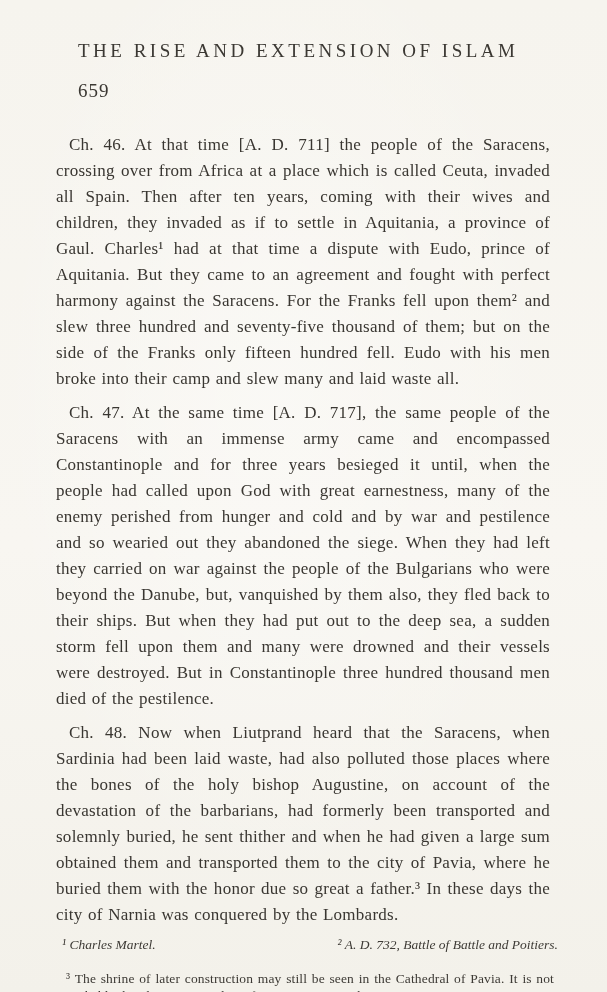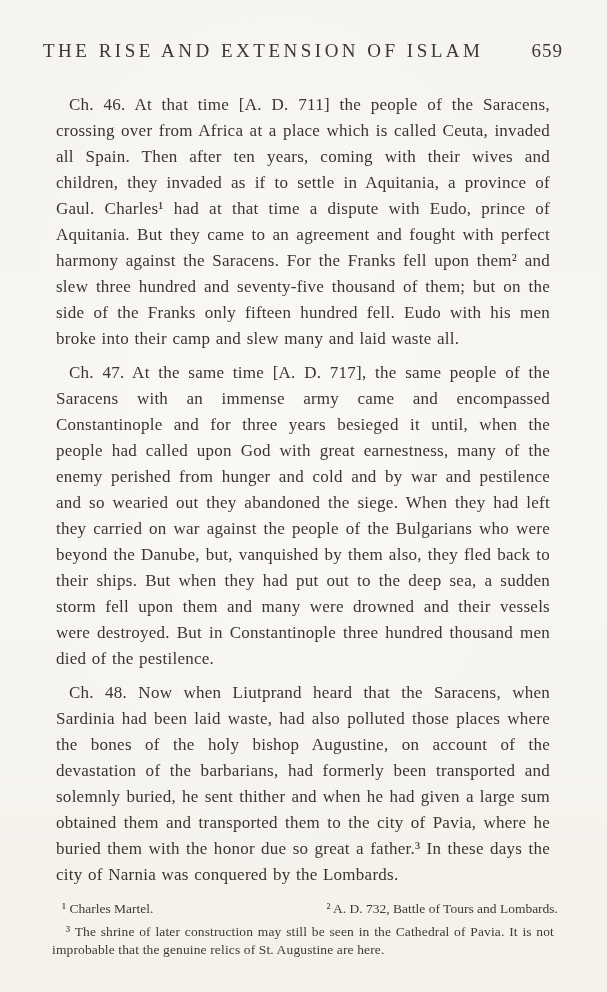--- a/index.html
+++ b/index.html
@@ -25,20 +25,21 @@
       radial-gradient(ellipse at 45% 40%, rgba(255,255,255,0.35) 0%, rgba(255,255,255,0) 60%),
       linear-gradient(180deg, #f6f4ee 0%, #f8f6f1 55%, #f3f1ea 100%);
   }
   .running-head {
     display: flex;
     justify-content: center;
     align-items: baseline;
     gap: 18px;
     margin-top: 6px;
     margin-bottom: 22px;
+    flex-direction: column;
   }
   .running-head .title {
     font-size: 19px;
     letter-spacing: 3.5px;
     color: #3b3833;
     white-space: nowrap;
   }
   .running-head .folio {
     font-size: 19px;
     letter-spacing: 1px;
@@ -58,21 +59,22 @@
   .footnotes {
     margin-top: auto;
     font-size: 13.5px;
     line-height: 17.5px;
     color: #3d3a35;
   }
   .footnotes .fn-row {
     display: flex;
     justify-content: space-between;
     padding-left: 14px;
-    margin-bottom: 6px;
+    margin-bottom: 16px;
+    font-style: italic;
   }
   .footnotes .fn-long {
     margin: 4px;
     text-align: justify;
     text-indent: 14px;
     letter-spacing: 0.01em;
   }
 </style>
 </head>
 <body>
@@ -86,18 +88,18 @@
 
   <div class="body-text">
     <p>Ch. 46.  At that time [A. D. 711] the people of the Saracens, crossing over from Africa at a place which is called Ceuta, invaded all Spain.  Then after ten years, coming with their wives and children, they invaded as if to settle in Aquitania, a province of Gaul.  Charles¹ had at that time a dispute with Eudo, prince of Aquitania.  But they came to an agreement and fought with perfect harmony against the Saracens.  For the Franks fell upon them² and slew three hundred and seventy-five thousand of them; but on the side of the Franks only fifteen hundred fell.  Eudo with his men broke into their camp and slew many and laid waste all.</p>
     <p>Ch. 47.  At the same time [A. D. 717], the same people of the Saracens with an immense army came and encompassed Constantinople and for three years besieged it until, when the people had called upon God with great earnestness, many of the enemy perished from hunger and cold and by war and pestilence and so wearied out they abandoned the siege. When they had left they carried on war against the people of the Bulgarians who were beyond the Danube, but, vanquished by them also, they fled back to their ships.  But when they had put out to the deep sea, a sudden storm fell upon them and many were drowned and their vessels were destroyed. But in Constantinople three hundred thousand men died of the pestilence.</p>
     <p>Ch. 48.  Now when Liutprand heard that the Saracens, when Sardinia had been laid waste, had also polluted those places where the bones of the holy bishop Augustine, on account of the devastation of the barbarians, had formerly been transported and solemnly buried, he sent thither and when he had given a large sum obtained them and transported them to the city of Pavia, where he buried them with the honor due so great a father.³  In these days the city of Narnia was conquered by the Lombards.</p>
   </div>
 
   <div class="footnotes">
     <div class="fn-row">
       <span>¹ Charles Martel.</span>
-      <span>² A. D. 732, Battle of Tours and Lombards.</span>
+      <span>² A. D. 732, Battle of Battle and Poitiers.</span>
     </div>
     <p class="fn-long">³ The shrine of later construction may still be seen in the Cathedral of Pavia. It is not improbable that the genuine relics of St. Augustine are here.</p>
   </div>
 
 </div>
 
 </body></html>

